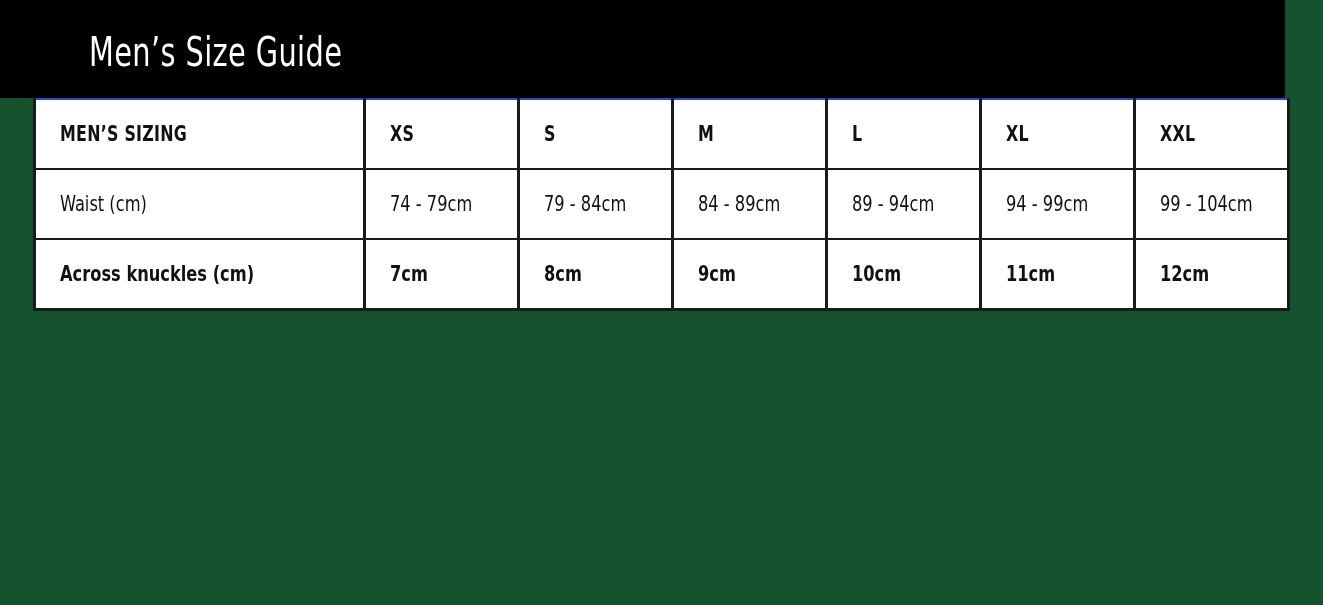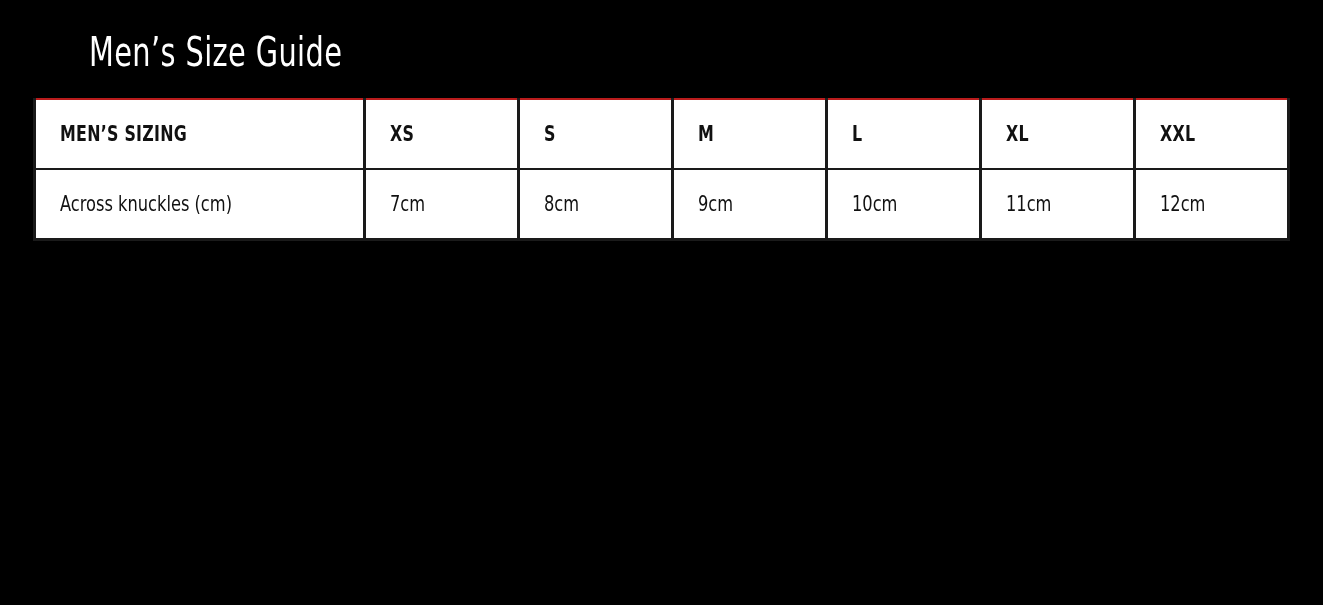--- a/index.html
+++ b/index.html
@@ -11,21 +11,21 @@
     width: 1323px;
     height: 605px;
     font-family: "Liberation Sans", sans-serif;
     overflow: hidden;
   }
 
   .page {
     position: relative;
     width: 1323px;
     height: 605px;
-    background: #000000;
+    background: #14532d;
   }
 
   
   .title-banner {
     position: absolute;
     left: 33px;
     top: 0px;
     width: 1252px;
     height: 98px;
     background: #000000;
@@ -77,24 +77,25 @@
     white-space: nowrap;
     overflow: hidden;
   }
   .size-table td:first-child {
     border-left: 3px solid #1a1a1a;
   }
   .size-table td:last-child {
     border-right: 3px solid #1a1a1a;
   }
   .size-table tr:first-child td {
-    border-top: 2px solid #b91c1c;
+    border-top: 2px solid #1d4ed8;
   }
   .size-table tr:last-child td {
     border-bottom: 3px solid #1a1a1a;
+    font-weight: bold;
   }
 
   .cell-text {
     display: inline-block;
     transform: scaleX(0.86);
     transform-origin: left center;
   }
 
   
   tr.section-row td {
@@ -139,20 +140,29 @@
         <td><span class="cell-text">S</span></td>
         <td><span class="cell-text">M</span></td>
         <td><span class="cell-text">L</span></td>
         <td><span class="cell-text">XL</span></td>
         <td><span class="cell-text">XXL</span></td>
       </tr>
 
 
 
 
+      <tr>
+        <td><span class="cell-text">Waist (cm)</span></td>
+        <td><span class="cell-text">74 - 79cm</span></td>
+        <td><span class="cell-text">79 - 84cm</span></td>
+        <td><span class="cell-text">84 - 89cm</span></td>
+        <td><span class="cell-text">89 - 94cm</span></td>
+        <td><span class="cell-text">94 - 99cm</span></td>
+        <td><span class="cell-text">99 - 104cm</span></td>
+      </tr>
 
 
       <tr>
         <td><span class="cell-text">Across knuckles (cm)</span></td>
         <td><span class="cell-text">7cm</span></td>
         <td><span class="cell-text">8cm</span></td>
         <td><span class="cell-text">9cm</span></td>
         <td><span class="cell-text">10cm</span></td>
         <td><span class="cell-text">11cm</span></td>
         <td><span class="cell-text">12cm</span></td>

